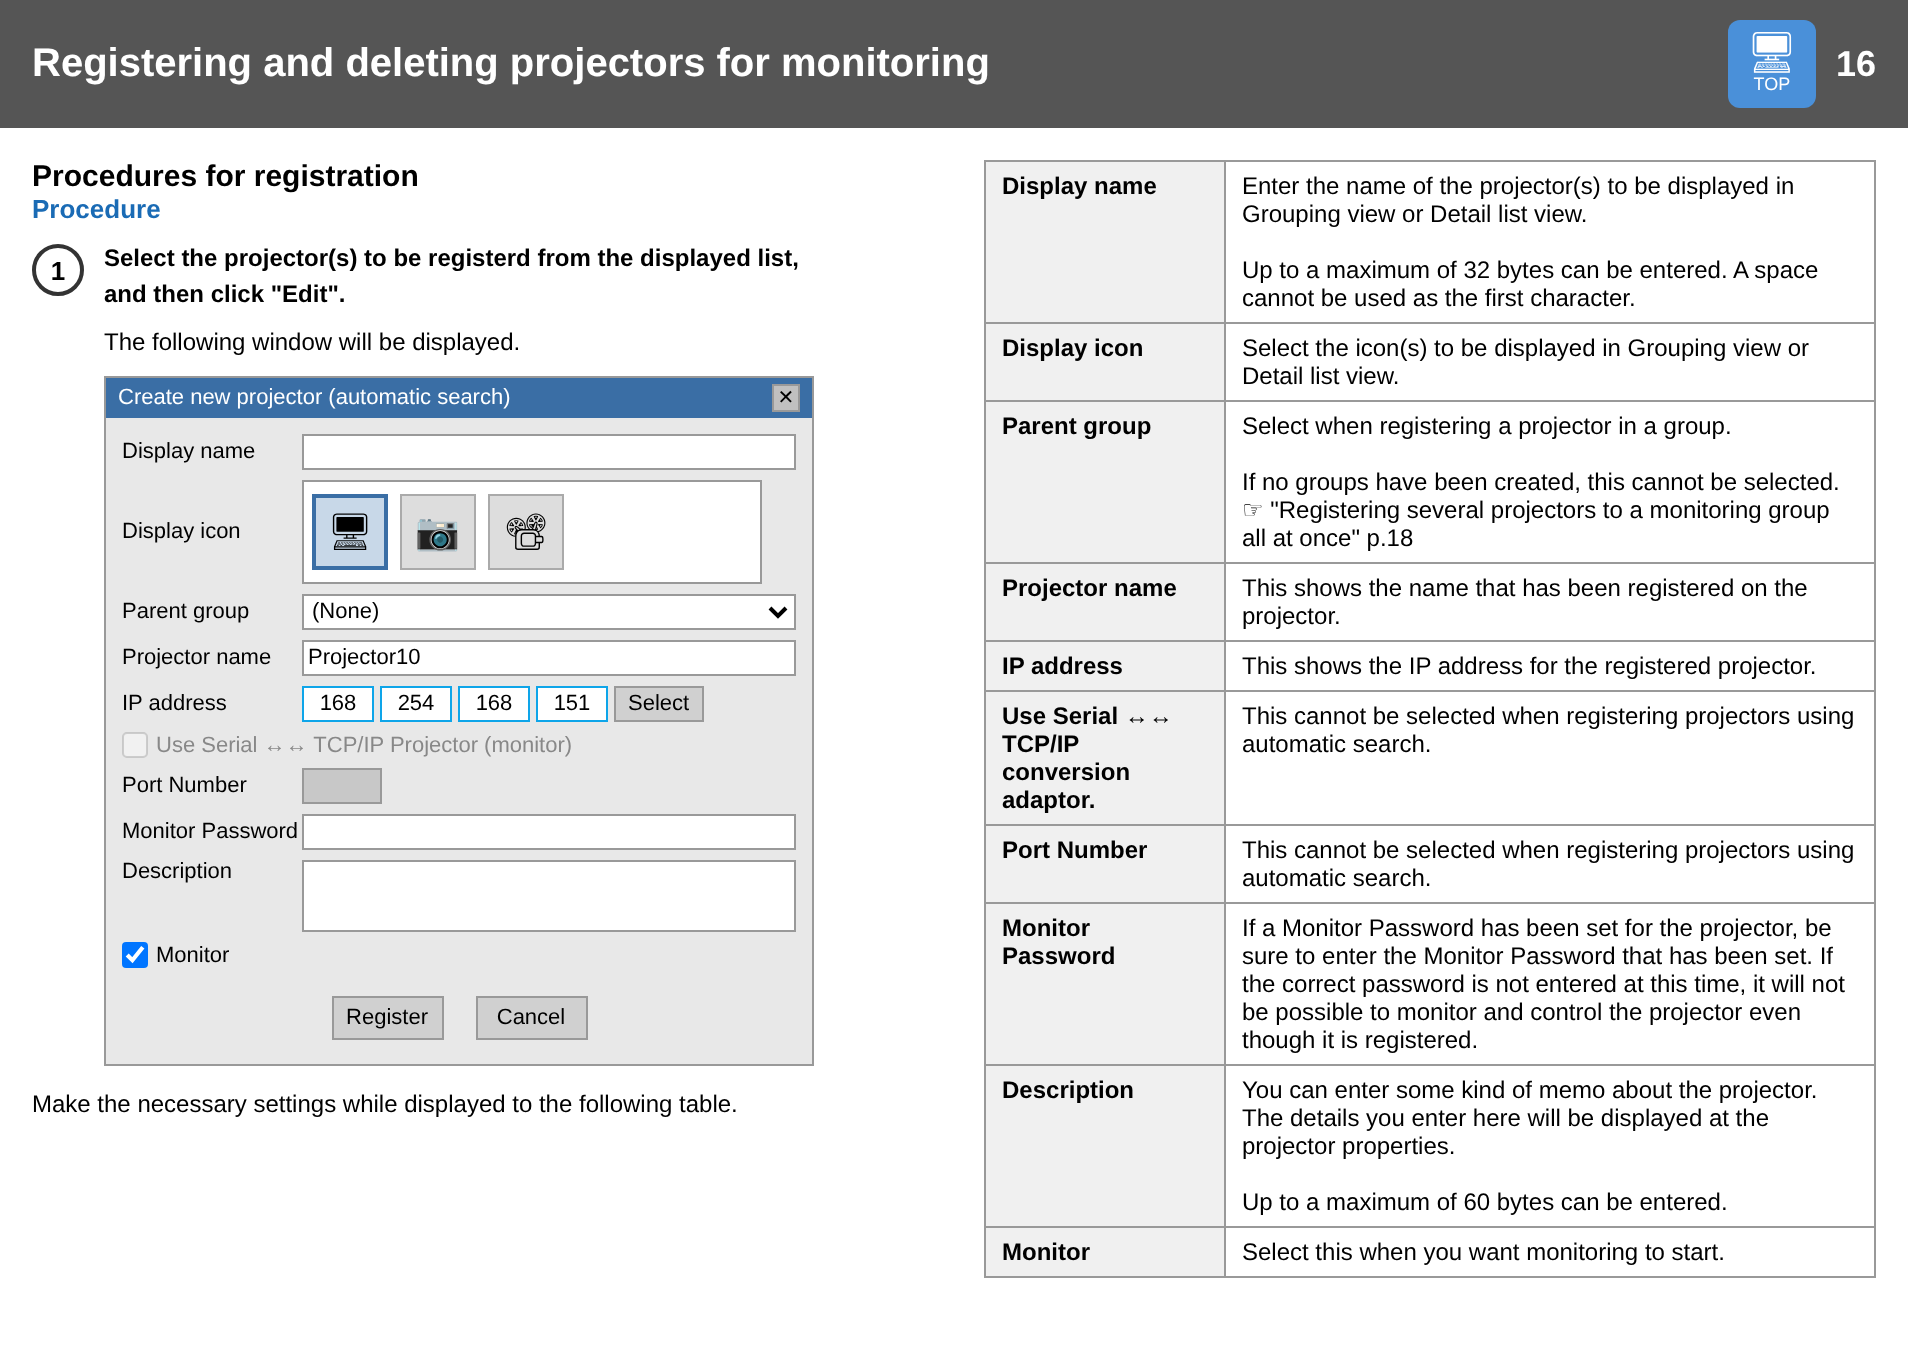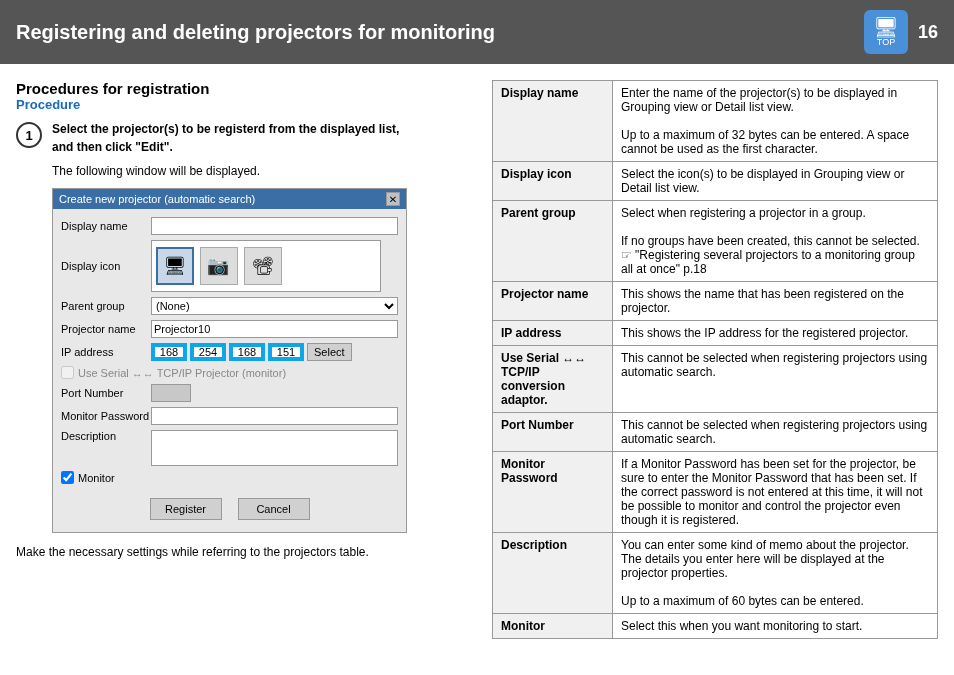--- a/index.html
+++ b/index.html
@@ -221,21 +221,21 @@
       width: 90px;
     }
     .ip-inputs {
       display: flex;
       gap: 3px;
       align-items: center;
     }
     .ip-box {
       width: 36px;
       height: 18px;
-      border: 4px solid #0ea5e9;
+      border: 1px solid #0ea5e9;
       background: #fff;
       font-size: 11px;
       text-align: center;
     }
     .search-btn {
       height: 18px;
       padding: 0 6px;
       font-size: 11px;
       border: 1px solid #999;
       background: #d0d0d0;
@@ -309,21 +309,21 @@
     .monitor-check-row input {
       margin-right: 4px;
     }
     .dialog-footer {
       display: flex;
       justify-content: center;
       gap: 16px;
       padding: 6px 0 4px;
     }
     .dialog-btn {
-      width: 72px;
+      width: 56px;
       height: 22px;
       border: 1px solid #999;
       background: #d0d0d0;
       font-size: 11px;
       cursor: pointer;
     }
 
     .bottom-note {
       font-size: 12px;
       margin-left: 0;
@@ -450,21 +450,21 @@
         </div>
 
         <div class="dialog-footer">
           <button class="dialog-btn">Register</button>
           <button class="dialog-btn">Cancel</button>
         </div>
 
       </div>
     </div>
 
-    <div class="bottom-note">Make the necessary settings while referring to the projectors table.</div>
+    <div class="bottom-note">Make the necessary settings while displayed to the following table.</div>
   </div>
 
   <div class="right-col">
     <table class="info-table">
       <tbody id="table-body">
       <tr>
             <td>Display name</td>
             <td>Enter the name of the projector(s) to be displayed in Grouping view or Detail list view.<br><br>Up to a maximum of 32 bytes can be entered. A space cannot be used as the first character.</td>
           </tr>
           <tr>

